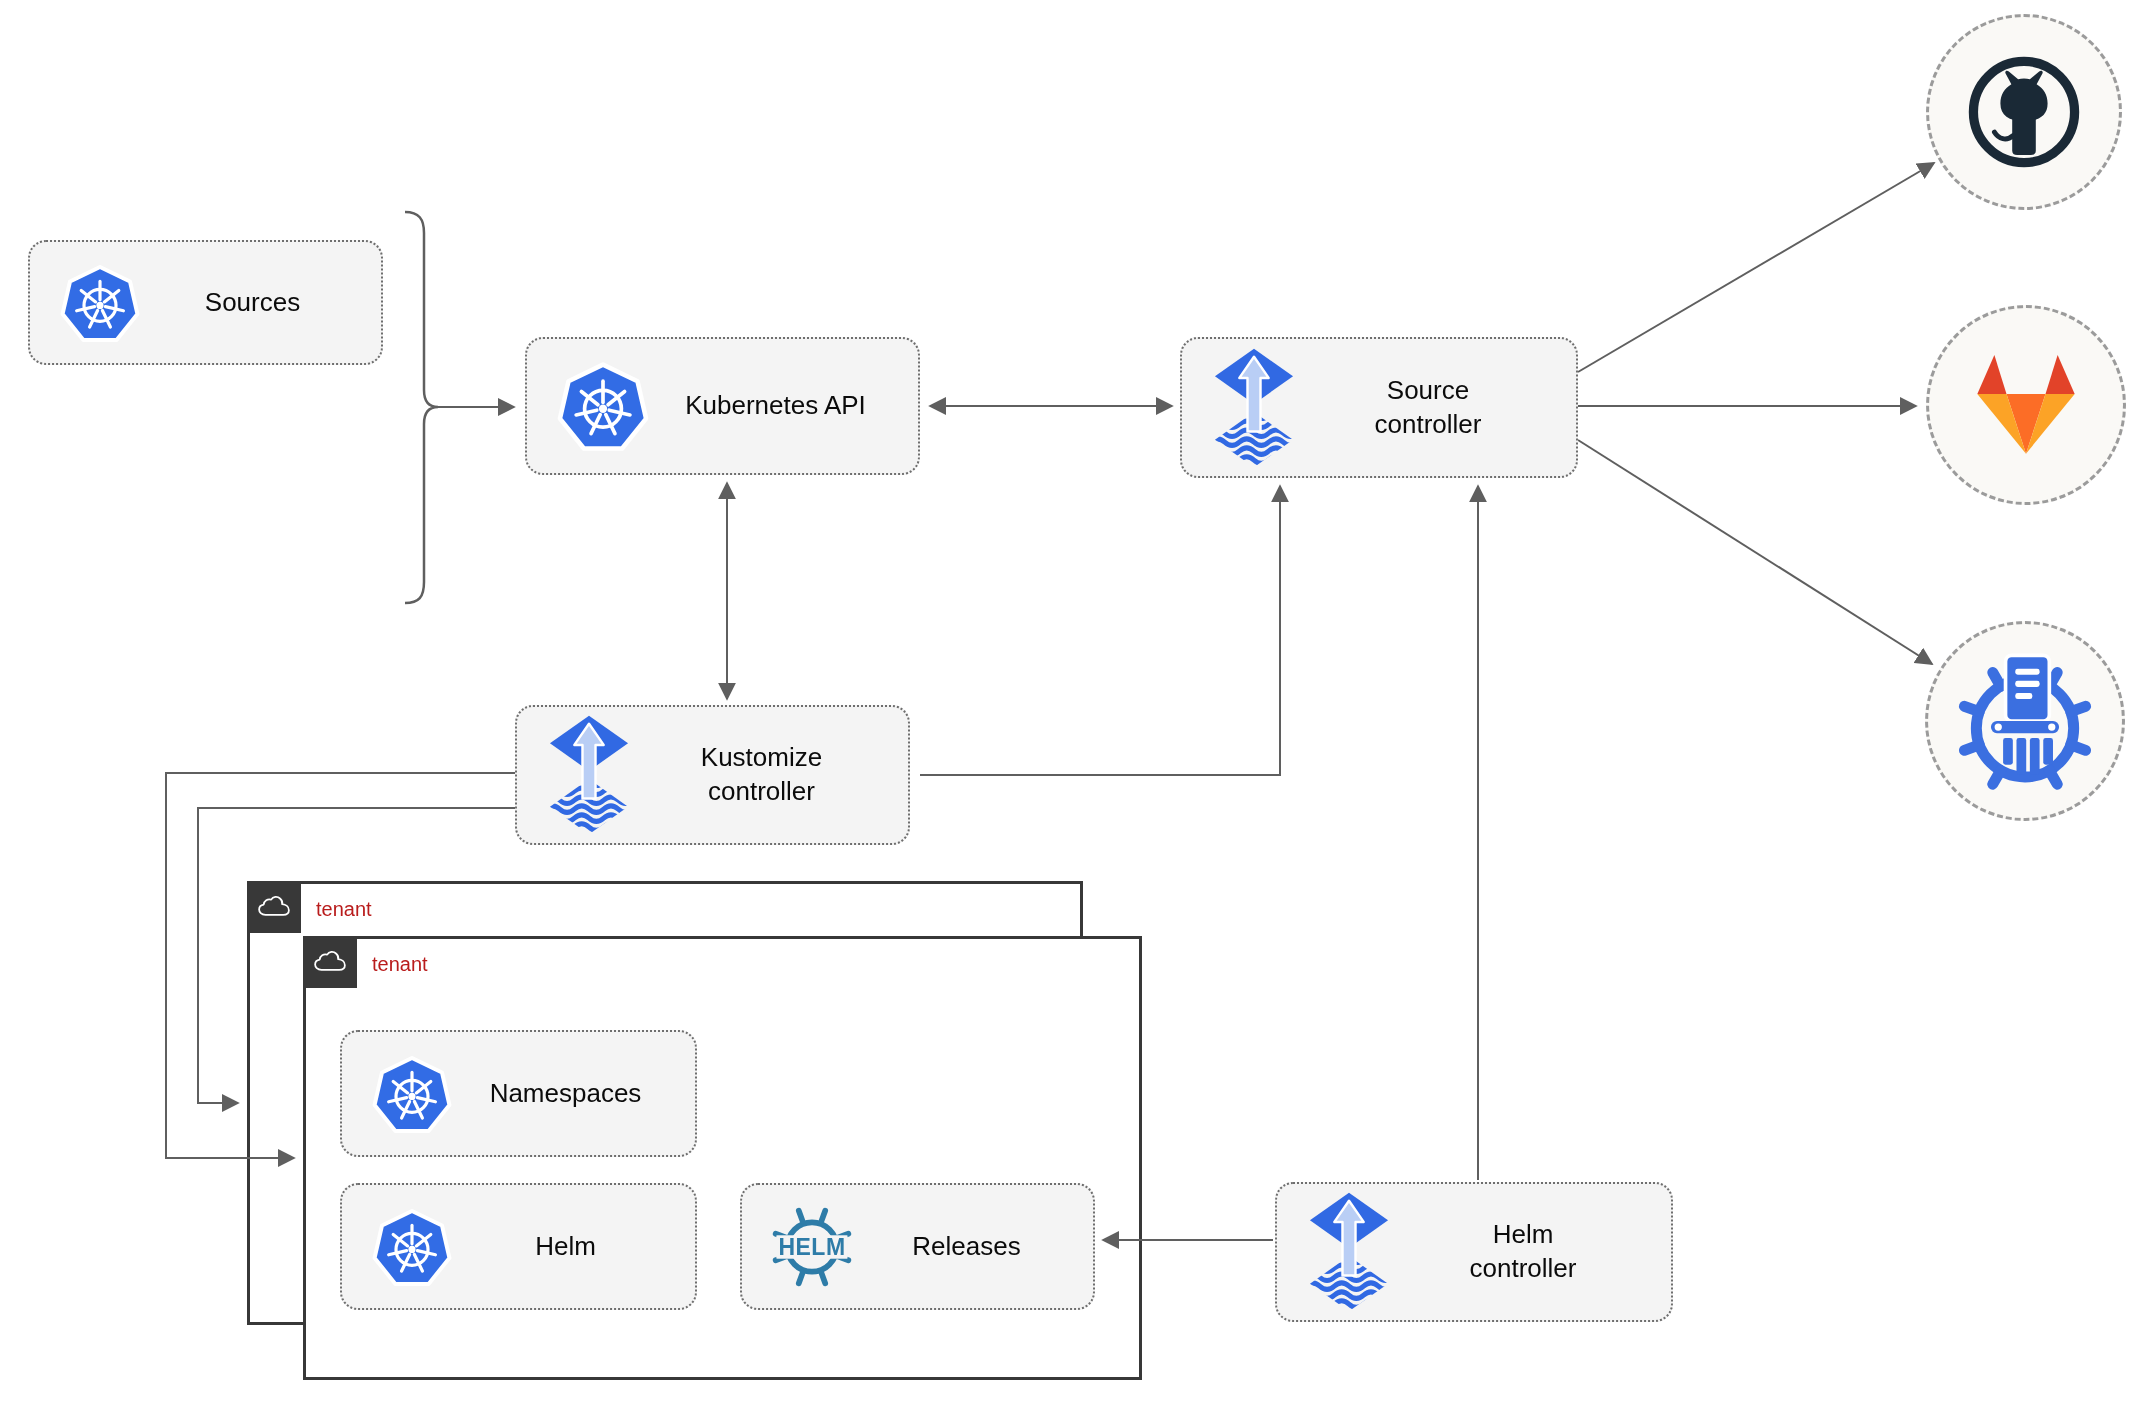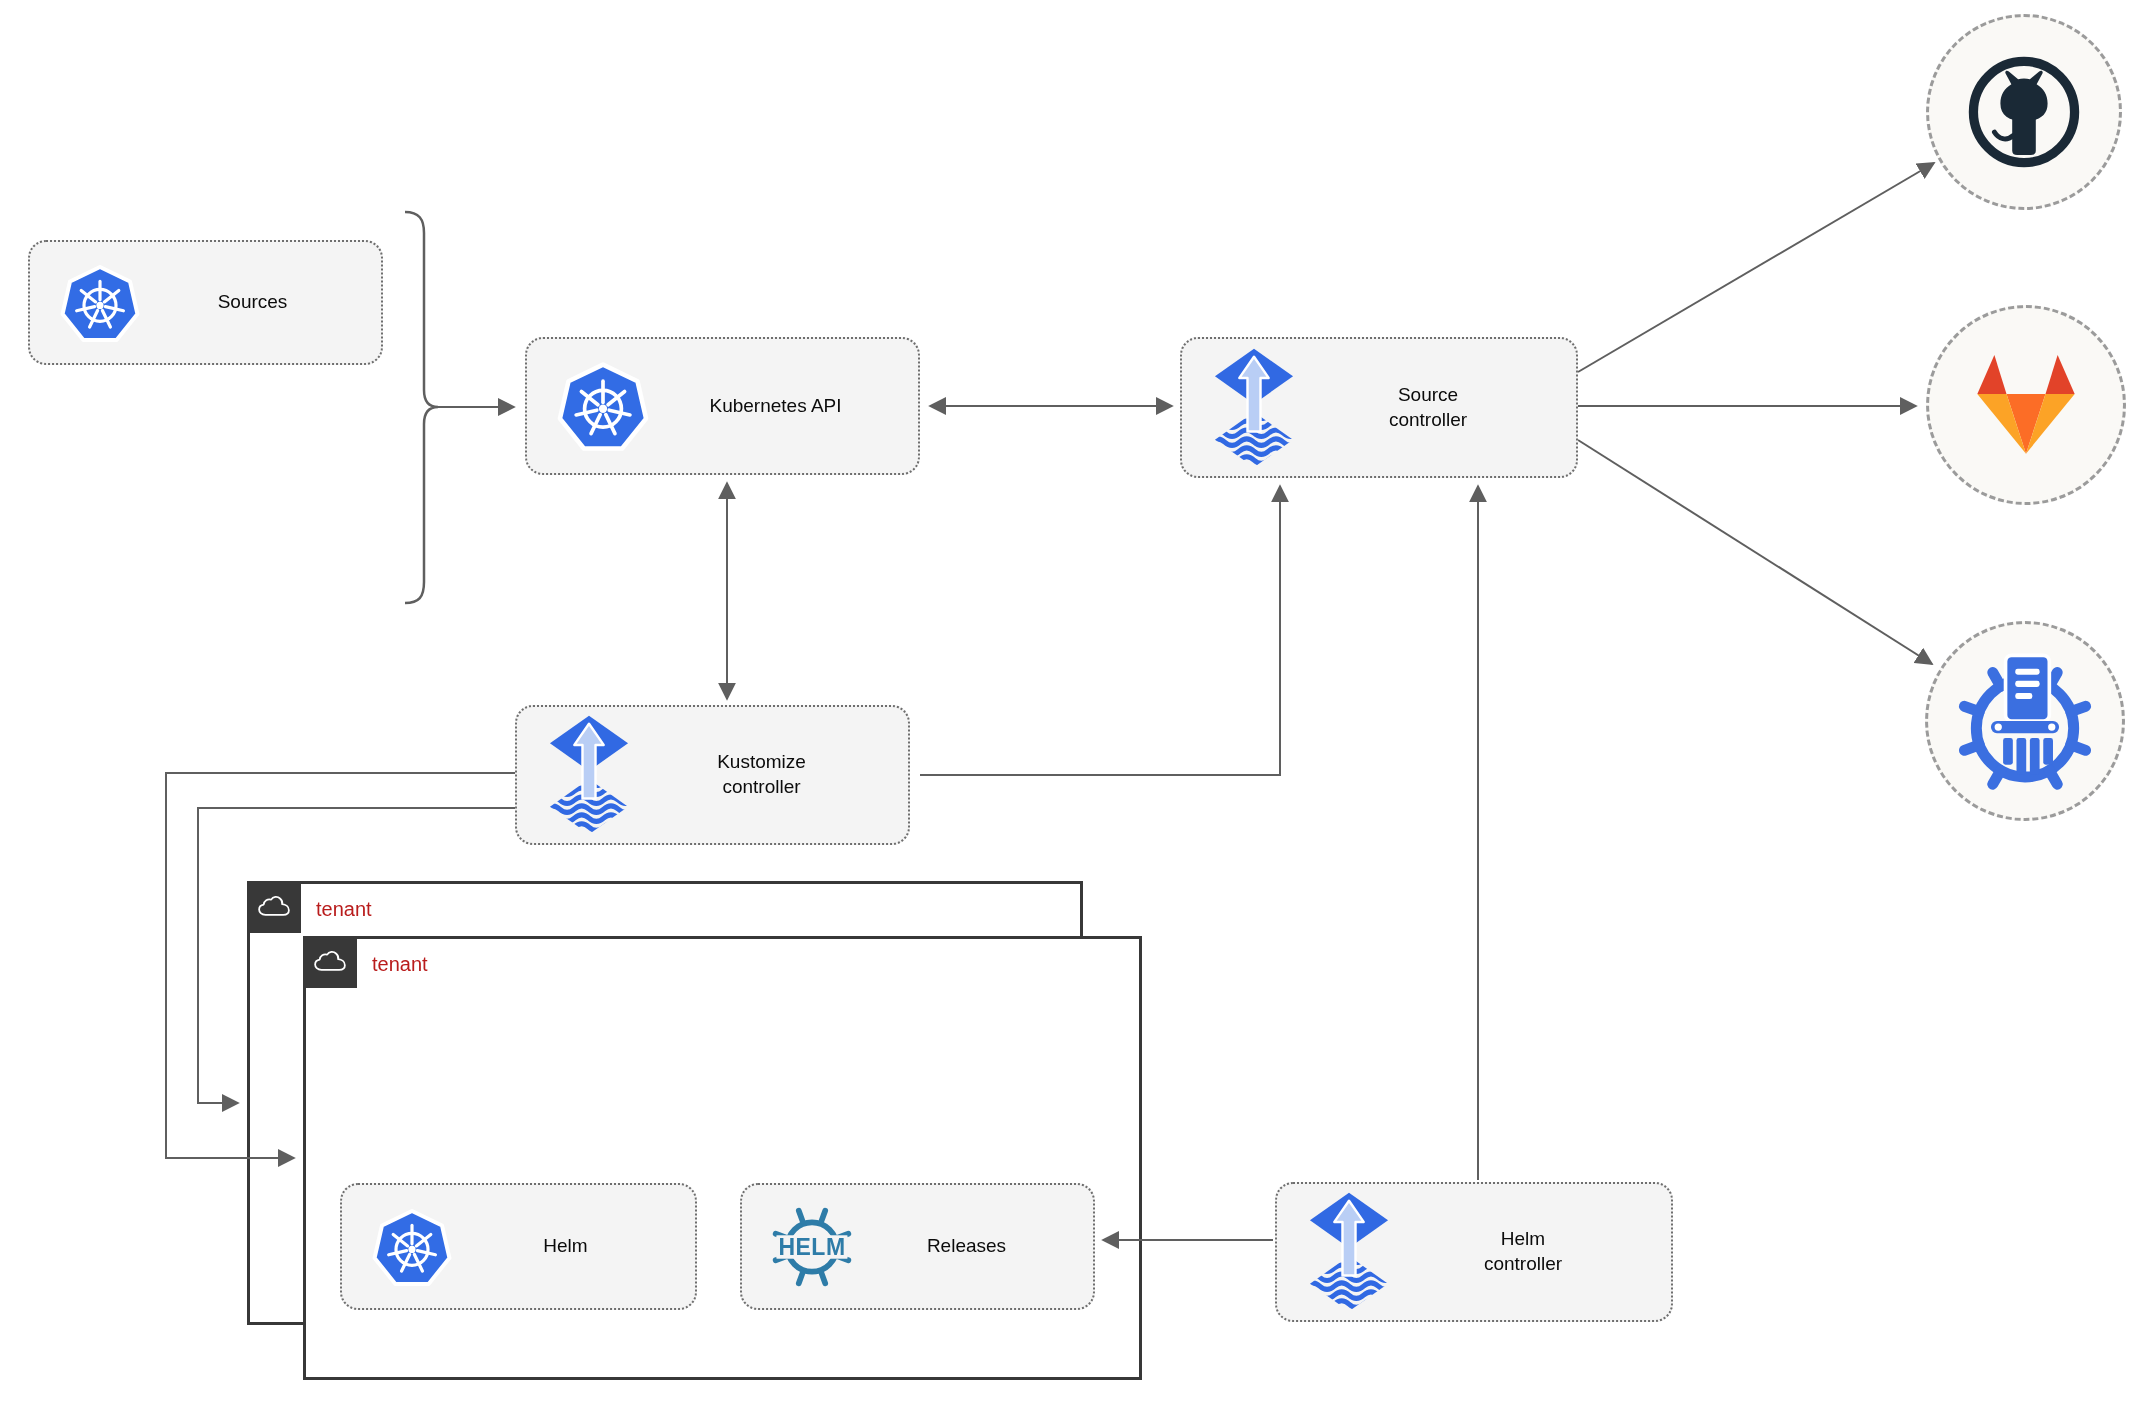--- a/index.html
+++ b/index.html
@@ -9,21 +9,21 @@
   
   .connectors{position:absolute;left:0;top:0;width:2144px;height:1407px;z-index:3;}
 
   
   .node{position:absolute;display:flex;align-items:center;background:#f4f4f4;
     border:2px dotted #6e6e6e;border-radius:18px;box-sizing:border-box;z-index:4;}
   .ic{flex:0 0 auto;margin-left:30px;}
   .ic-k8s-lg{width:92px;height:92px;}
   .ic-k8s-md{width:80px;height:80px;}
   .ic-flux{width:84px;height:122px;}
-  .lbl{flex:1;text-align:center;font-size:19px;color:#0b0b0b;line-height:1.3;
+  .lbl{flex:1;text-align:center;font-size:26px;color:#0b0b0b;line-height:1.3;
     white-space:pre-line;padding-right:16px;}
 
   
   .tenant{position:absolute;background:#ffffff;border:3px solid #383838;box-sizing:border-box;}
   .tenant-back{z-index:1;}
   .tenant-front{z-index:2;}
   .tab{position:absolute;left:-3px;top:-3px;width:54px;height:52px;background:#383838;
     display:flex;align-items:center;justify-content:center;}
   .tab svg{width:34px;height:26px;}
   .tenant-label{position:absolute;left:66px;top:14px;font-size:20px;color:#b91c1c;}
@@ -215,20 +215,26 @@
   </div>
 
   <div class="node" style="left:1275px;top:1182px;width:398px;height:140px;">
     <svg class="ic ic-flux">
         <use href="#sym-flux"></use>
       </svg>
     <div class="lbl">Helm
 controller</div>
   </div>
 
+  <div class="node" style="left:340px;top:1030px;width:357px;height:127px;">
+    <svg class="ic ic-k8s-md">
+        <use href="#sym-k8s"></use>
+      </svg>
+    <div class="lbl">Namespaces</div>
+  </div>
 
 
   <div class="node" style="left:340px;top:1183px;width:357px;height:127px;">
     <svg class="ic ic-k8s-md">
         <use href="#sym-k8s"></use>
       </svg>
     <div class="lbl">Helm</div>
   </div>
 
   <div class="node" style="left:740px;top:1183px;width:355px;height:127px;">

